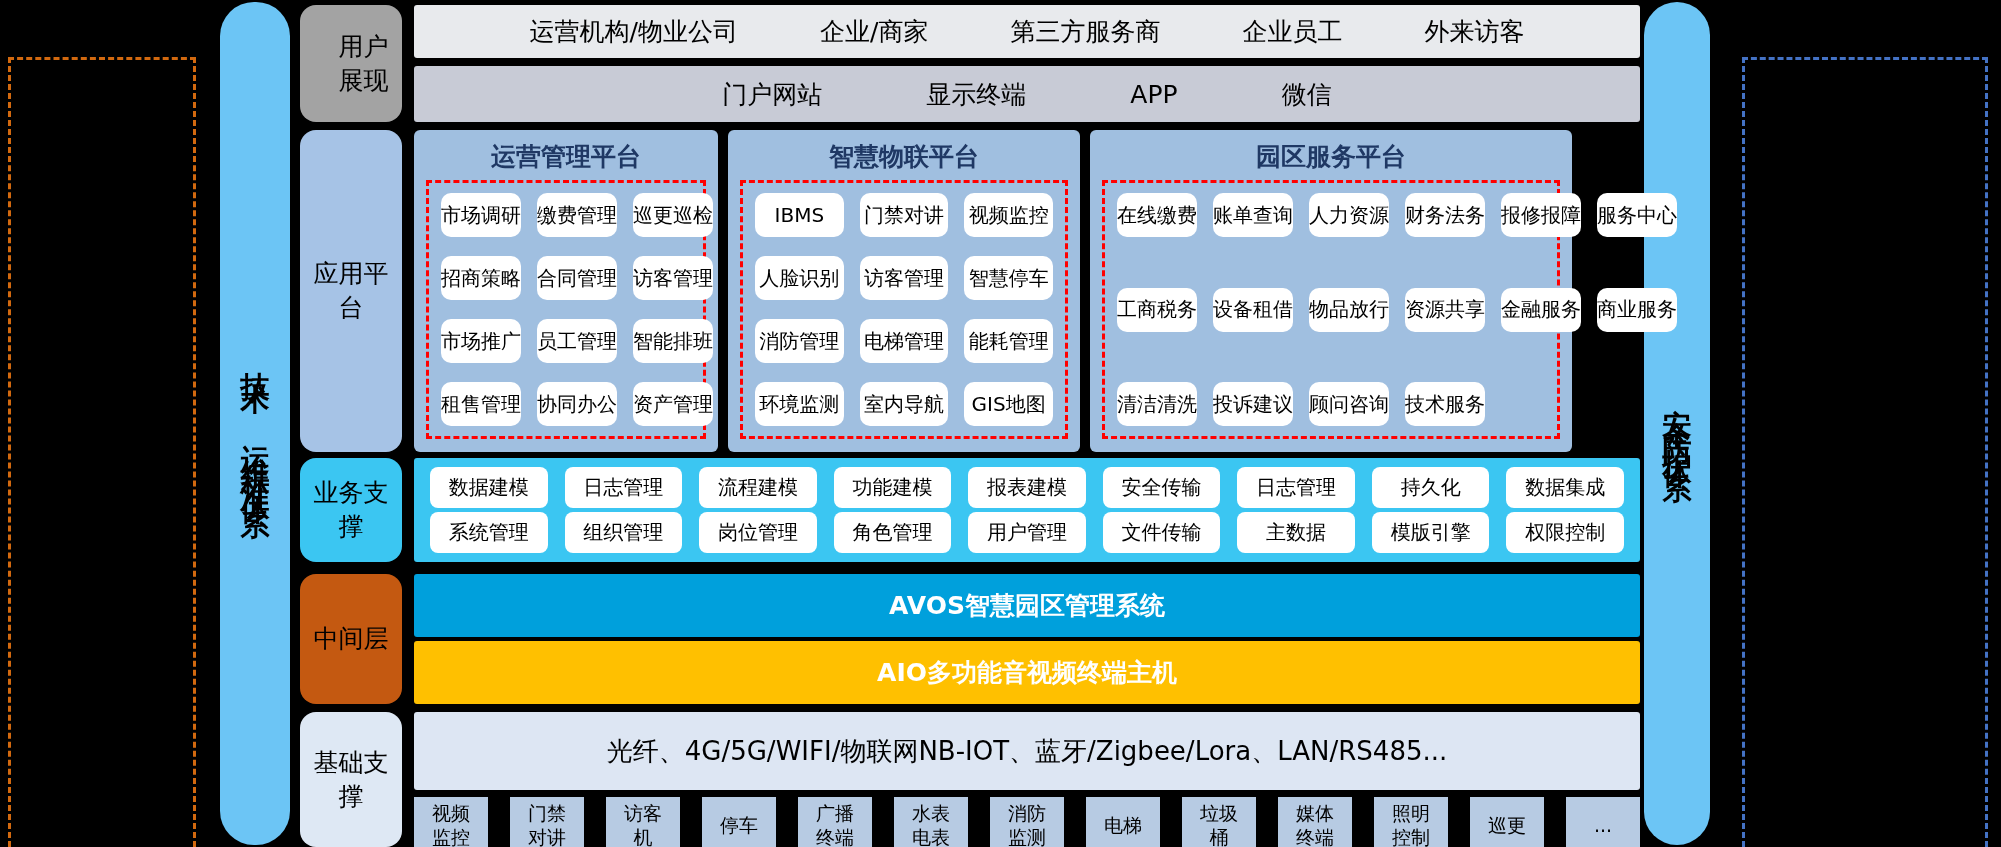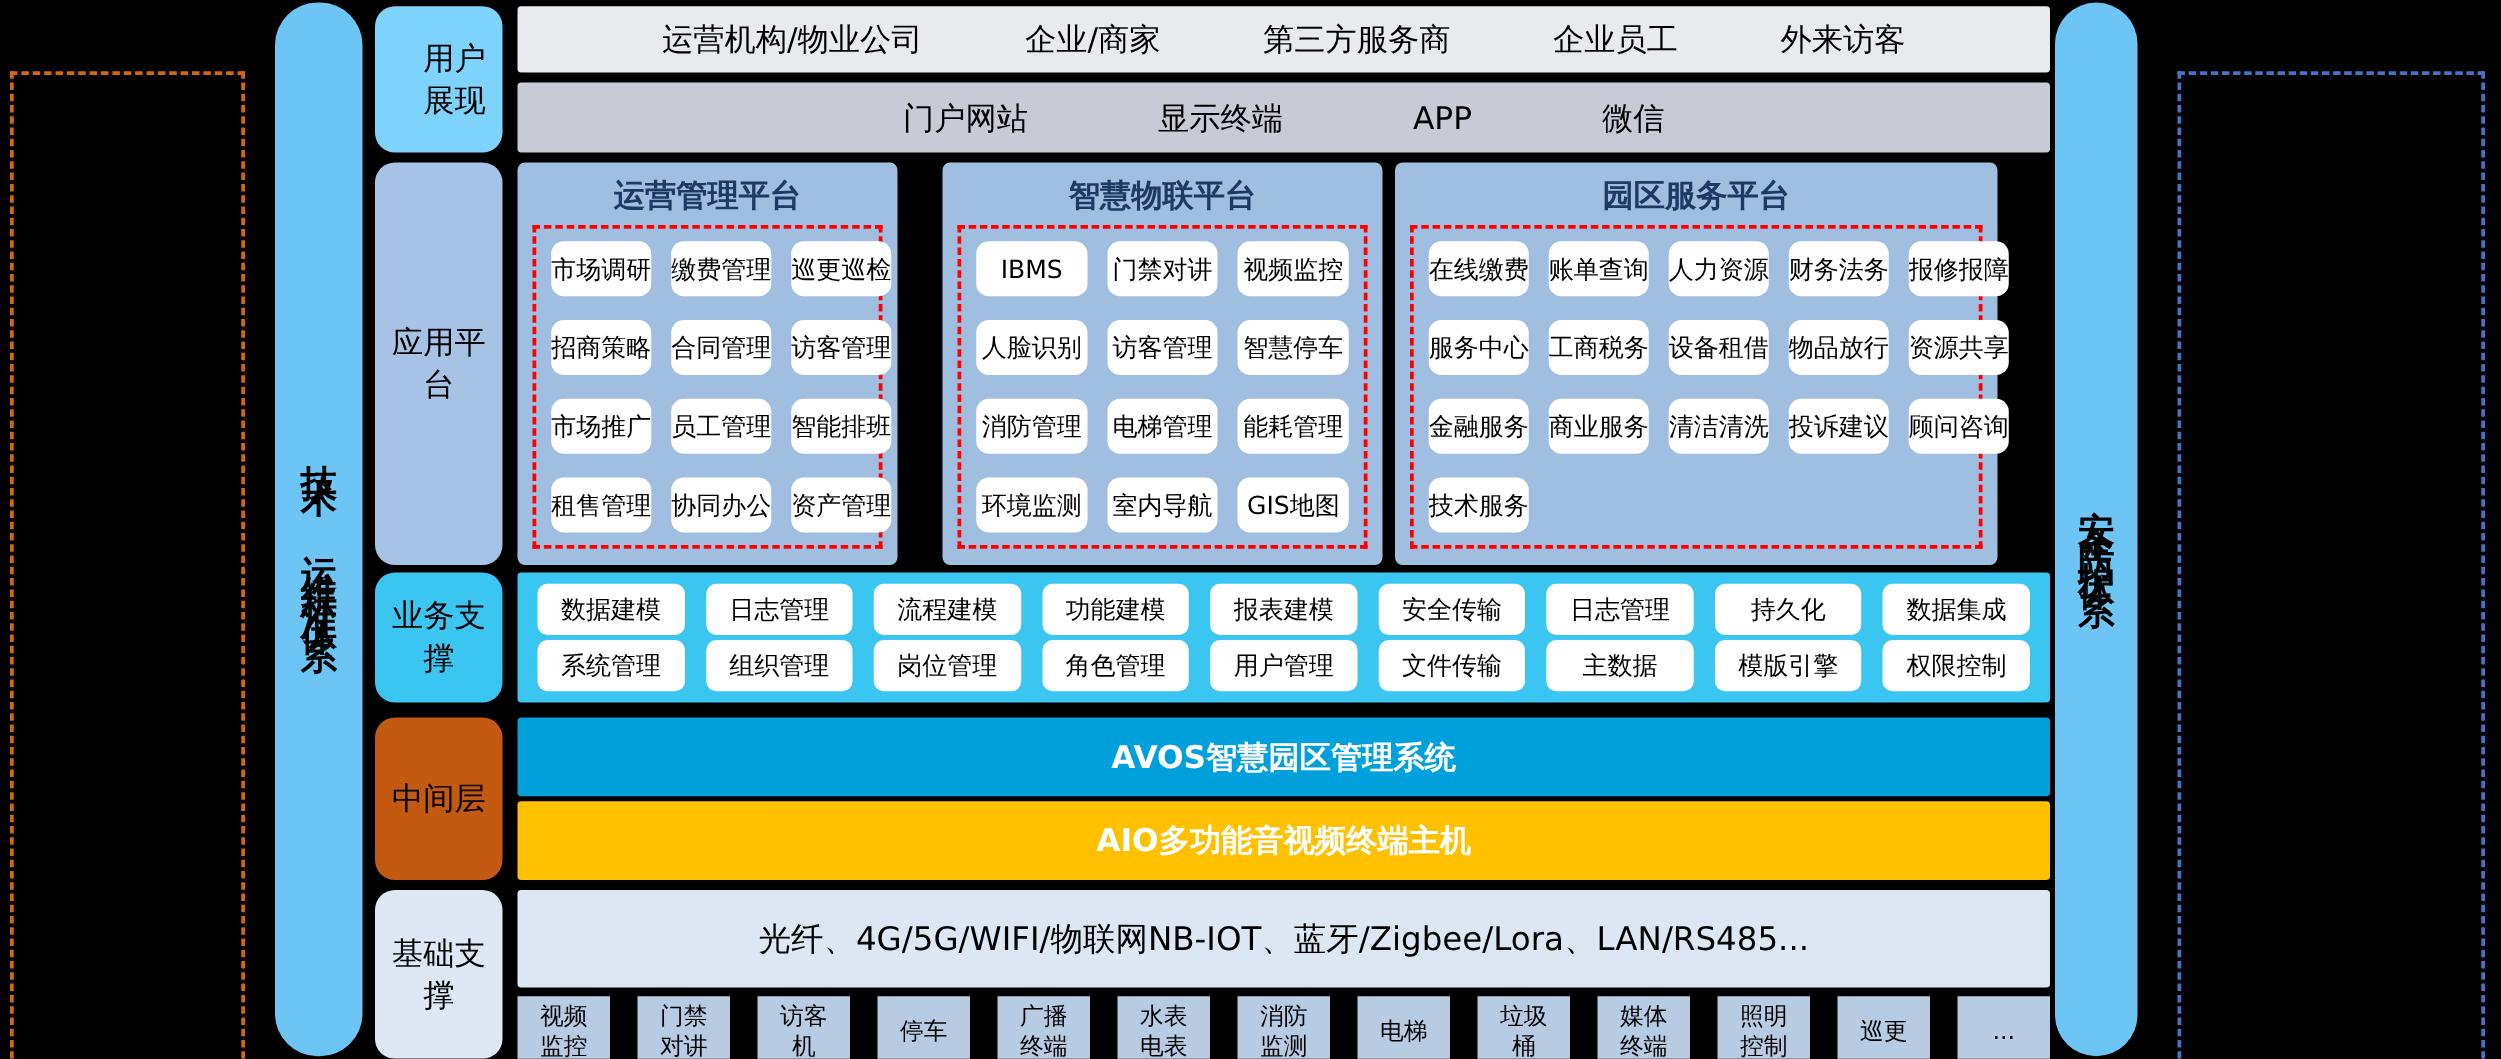--- a/index.html
+++ b/index.html
@@ -26,21 +26,21 @@
     writing-mode:vertical-rl; text-orientation:upright;
     font-weight:bold; font-size:29px; letter-spacing:13px; line-height:1;
   }
 
   
   .rowlabel {
     position:absolute; left:300px; width:102px; border-radius:16px;
     display:flex; align-items:center; justify-content:center; text-align:center;
     font-size:25px; line-height:1.35; padding:0 2px; box-sizing:border-box;
   }
-  .lbl-user  { top:5px;   height:117px; background:#7dd3fc;padding-left:27px; }
+  .lbl-user  { top:5px;   height:117px; background:#a3a3a3;padding-left:27px; }
   .lbl-app   { top:130px; height:322px; background:#A6C3E6; }
   .lbl-biz   { top:458px; height:104px; background:#3BC6F2; }
   .lbl-mid   { top:574px; height:130px; background:#C45911; }
   .lbl-infra { top:712px; height:135px; background:#DEE8F4; }
 
   
   .band { position:absolute; left:414px; width:1226px; border-radius:3px; box-sizing:border-box; }
   .roles-band {
     top:5px; height:53px; background:#E8EAED;
     display:flex; align-items:center; justify-content:center; gap:82px; font-size:25px;
@@ -49,32 +49,32 @@
     top:66px; height:56px; background:#C8CBD6;
     display:flex; align-items:center; justify-content:center; gap:104px; font-size:25px;
   }
 
   
   .platforms-row { top:130px; height:322px; display:flex; gap:10px; background:transparent; }
   .panel {
     background:#A0BFE0; border-radius:6px; display:flex; flex-direction:column;
     padding:6px 12px 13px; box-sizing:border-box;
   }
-  .panel-1 { width:304px; } .panel-2 { width:352px;margin-left:26px; } .panel-3 { width:482px; }
+  .panel-1 { width:304px; } .panel-2 { width:352px; } .panel-3 { width:482px; }
   .panel-title {
     text-align:center; font-weight:bold; font-size:25px; color:#1F3864;
     padding:4px 0 7px; flex:0 0 auto;
   }
   .module-grid {
     flex:1; border:3px dashed #FF0000; display:grid;
     padding:10px 12px; column-gap:16px; align-content:space-between;
     grid-auto-rows:44px;
   }
   .cols-3 { grid-template-columns:repeat(3,1fr); }
-  .cols-4 { grid-template-columns:repeat(5,1fr); }
+  .cols-4 { grid-template-columns:repeat(6,1fr); }
   .chip {
     background:#FFFFFF; border-radius:10px; display:flex; align-items:center;
     justify-content:center; font-size:20px; white-space:nowrap;
   }
 
   
   .biz-band {
     top:458px; height:104px; background:#3BC6F2;
     display:flex; flex-direction:column; justify-content:space-evenly; padding:6px 16px;
   }

